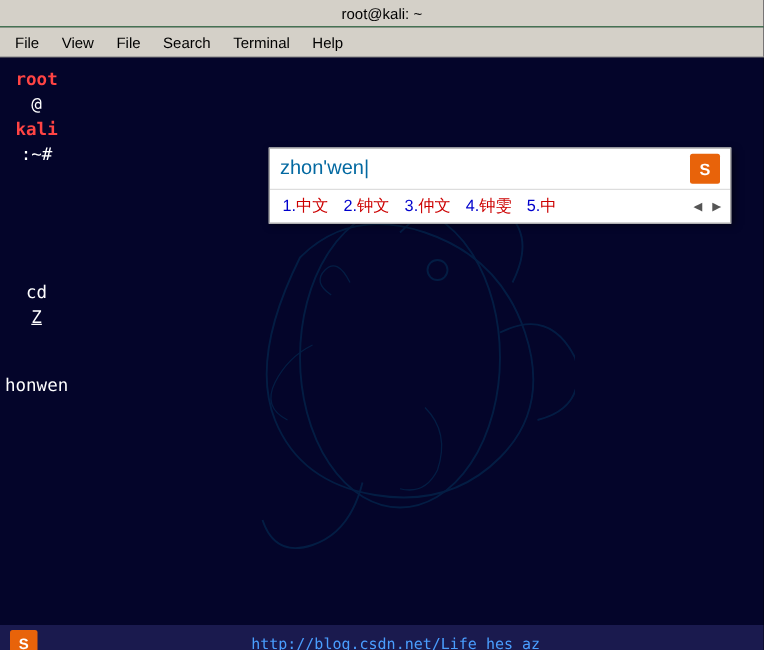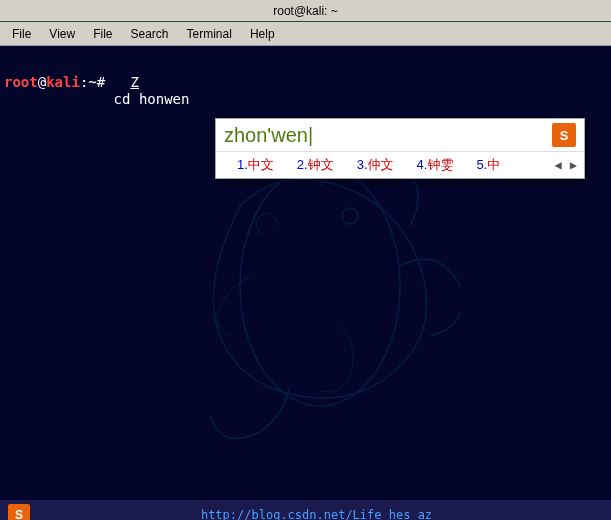--- a/index.html
+++ b/index.html
@@ -72,20 +72,21 @@
       top: 8px;
       left: 4px;
       z-index: 2;
     }
 
     .prompt-line {
       display: flex;
       align-items: center;
       font-size: 14px;
       line-height: 20px;
+      flex-direction: column;
     }
 
     .prompt-root {
       color: #ff4444;
       font-weight: bold;
     }
     .prompt-at {
       color: #ffffff;
     }
     .prompt-host {
@@ -124,22 +125,22 @@
     }
 
     #ime-input-line {
       display: flex;
       align-items: center;
       padding: 4px 8px;
       border-bottom: 1px solid #ddd;
     }
 
     #ime-input-text {
-      font-size: 20px;
-      color: #4d7c0f;
+      font-size: 16px;
+      color: #0369a1;
       flex: 1;
       font-family: sans-serif;
     }
 
     #ime-sogou-logo {
       width: 24px;
       height: 24px;
       background: #e8630a;
       color: #fff;
       display: flex;
@@ -158,21 +159,20 @@
       gap: 0;
     }
 
     .candidate {
       font-size: 13px;
       font-family: sans-serif;
       padding: 2px 6px;
       color: #cc0000;
       cursor: pointer;
       white-space: nowrap;
-      margin-left: 11px;
     }
     .candidate .num {
       color: #0000cc;
     }
 
     .ime-nav {
       margin-left: auto;
       display: flex;
       gap: 2px;
     }

